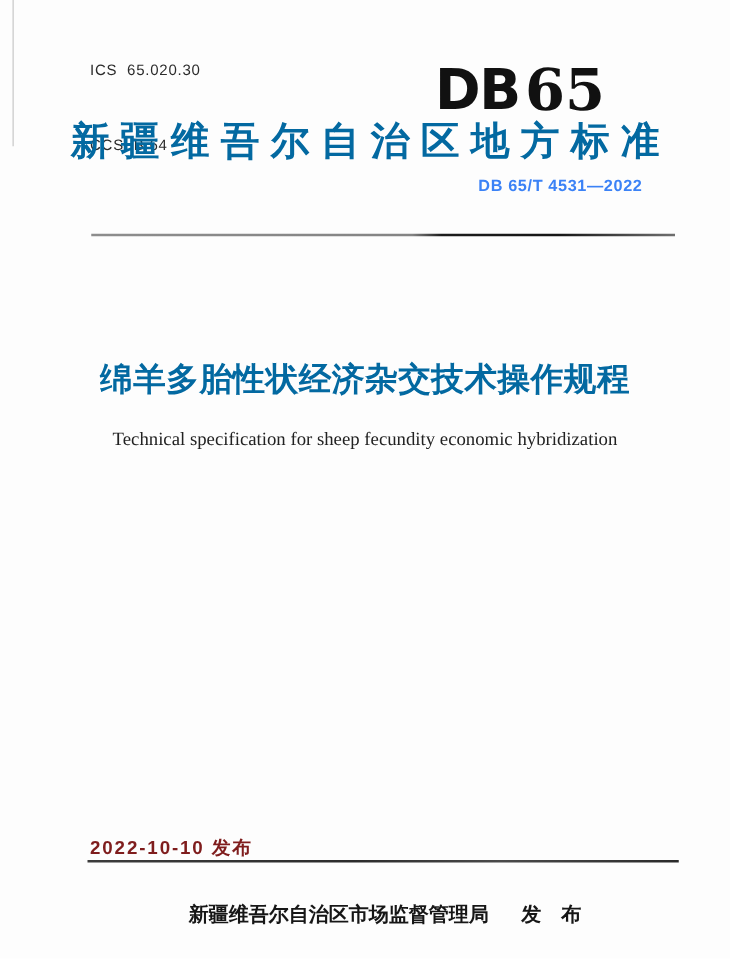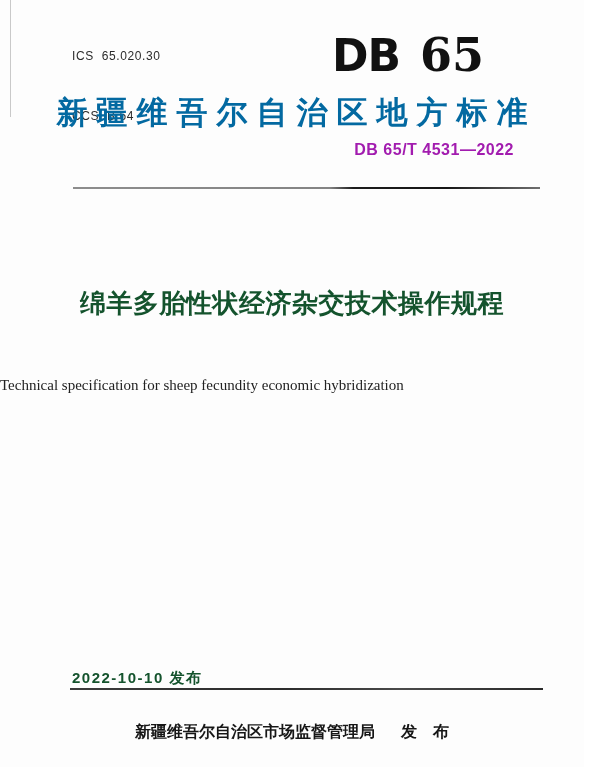--- a/index.html
+++ b/index.html
@@ -30,118 +30,117 @@
     left: 72px;
     top: 6px;
     font-size: 12px;
     line-height: 20px;
     letter-spacing: 0.6px;
     color: #2b2b2b;
     white-space: pre;
   }
   .logo {
     position: absolute;
-    top: 32px;
+    top: 49px;
     right: 100px;
     display: flex;
     align-items: flex-end;
     line-height: 1;
     color: #111111;
   }
   .logo-db {
     font-family: "DejaVu Sans", sans-serif;
     font-size: 44px;
     font-weight: 900;
     letter-spacing: -1px;
     transform: scaleY(1.02);
   }
   .logo-region {
     font-family: "DejaVu Serif", "Liberation Serif", serif;
     font-size: 46px;
     font-weight: 700;
-    margin-left: 20px;
+    margin-left: 4px;
   }
   .region-heading {
     position: absolute;
     top: 92px;
     left: 0;
     width: 100%;
     text-align: center;
     font-size: 31px;
     font-weight: 700;
     letter-spacing: 9px;
     text-indent: 9px;
     color: #0369a1;
     white-space: nowrap;
   }
   .std-number {
     position: absolute;
     top: 141px;
     right: 70px;
-    font-size: 16px;
+    font-size: 13px;
     font-weight: 700;
     letter-spacing: 0.5px;
-    color: #a21caf;
+    color: #3b82f6;
   }
   .rule-top {
     position: absolute;
     top: 187px;
     left: 73px;
     width: 467px;
     height: 2px;
     background: linear-gradient(90deg, #8d8d8d 0%, #848484 55%, #1c1c1c 60%, #161616 80%, #6f6f6f 100%);
   }
   .main-title {
     position: absolute;
     top: 286px;
     left: 0;
     width: 100%;
     text-align: center;
     font-size: 26px;
     font-weight: 700;
     letter-spacing: 0.5px;
-    color: #14532d;
+    color: #0369a1;
     white-space: nowrap;
   }
   .subtitle {
     position: absolute;
     top: 344px;
     left: 0;
     width: 100%;
-    text-align: left;
+    text-align: center;
     font-family: "Liberation Serif", "DejaVu Serif", serif;
     font-size: 15px;
     color: #222222;
-    margin-top: 33px;
   }
   .date-row {
     position: absolute;
     top: 669px;
     left: 72px;
     right: 59px;
     display: flex;
     justify-content: space-between;
     font-size: 15px;
     font-weight: 600;
     letter-spacing: 1.5px;
-    color: #14532d;
+    color: #7f1d1d;
     white-space: nowrap;
   }
   .rule-bottom {
     position: absolute;
     top: 688px;
     left: 70px;
     width: 473px;
     height: 2px;
     background: linear-gradient(90deg, #3c3c3c 0%, #2c2c2c 45%, #4a4a4a 70%, #2a2a2a 100%);
   }
   .publisher-row {
     position: absolute;
     top: 722px;
-    left: 0;
+    left: 16px;
     width: 100%;
     display: flex;
     justify-content: center;
     align-items: baseline;
     gap: 26px;
     font-size: 16px;
     font-weight: 700;
     color: #161616;
     white-space: pre;
   }

